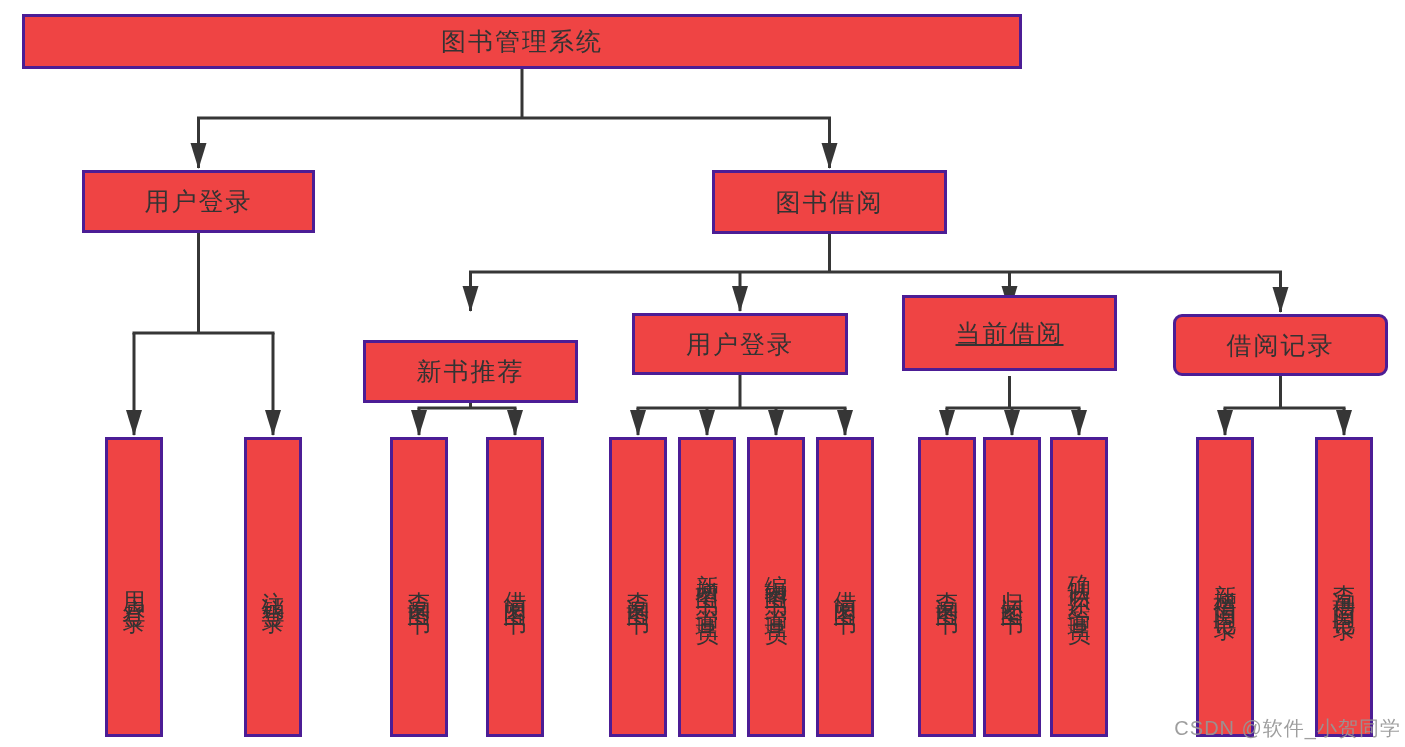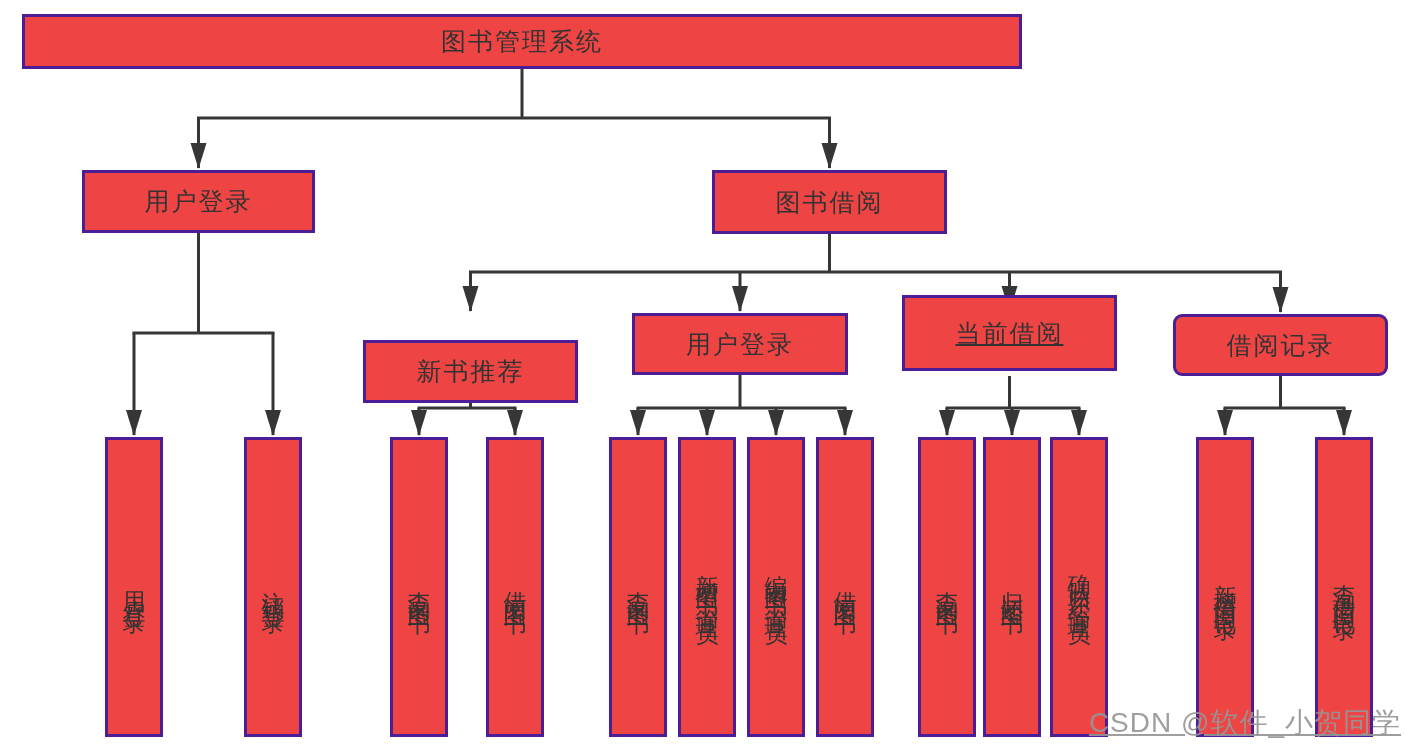--- a/index.html
+++ b/index.html
@@ -41,25 +41,24 @@
     font-size: 23px;
     letter-spacing: 7px;
     line-height: 1;
     padding: 6px 0;
   }
   .watermark {
     position: absolute;
     right: 4px;
     bottom: 5px;
     color: rgba(150, 150, 150, 0.92);
-    font-size: 28px;
+    font-size: 20px;
     letter-spacing: 1px;
     white-space: nowrap;
     z-index: 5;
-    text-decoration: underline;
   }
 </style>
 </head>
 <body>
 
 <div class="canvas">
   <svg id="edges" viewBox="0 0 1405 747" xmlns="http://www.w3.org/2000/svg">
       <line x1="522" y1="69" x2="522" y2="118" stroke="#363636" stroke-width="3"></line>
       <line x1="197" y1="118" x2="831" y2="118" stroke="#363636" stroke-width="3"></line>
       <line x1="198.5" y1="118" x2="198.5" y2="168" stroke="#363636" stroke-width="3"></line>

